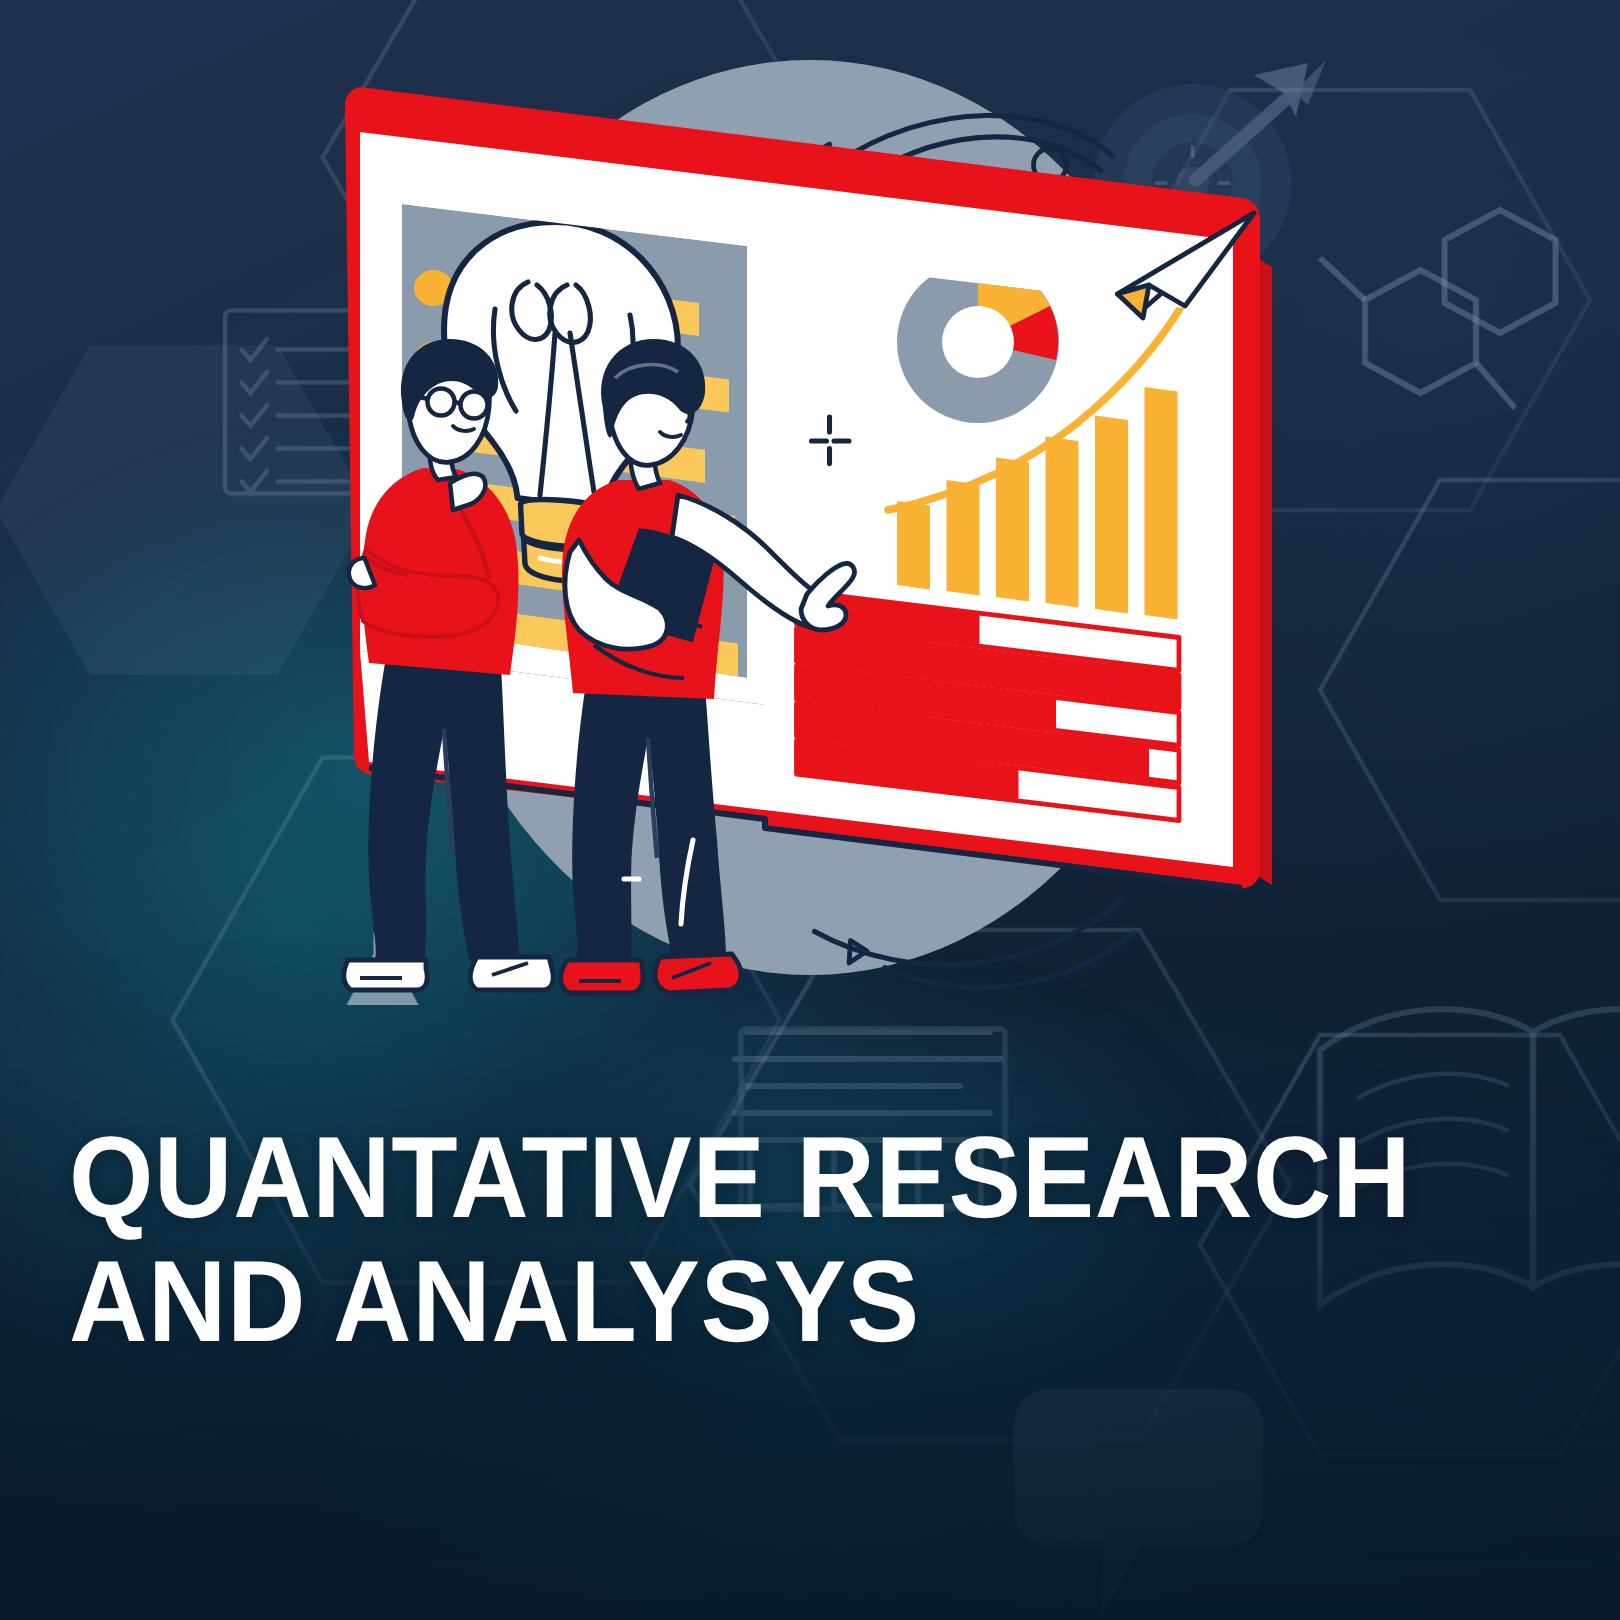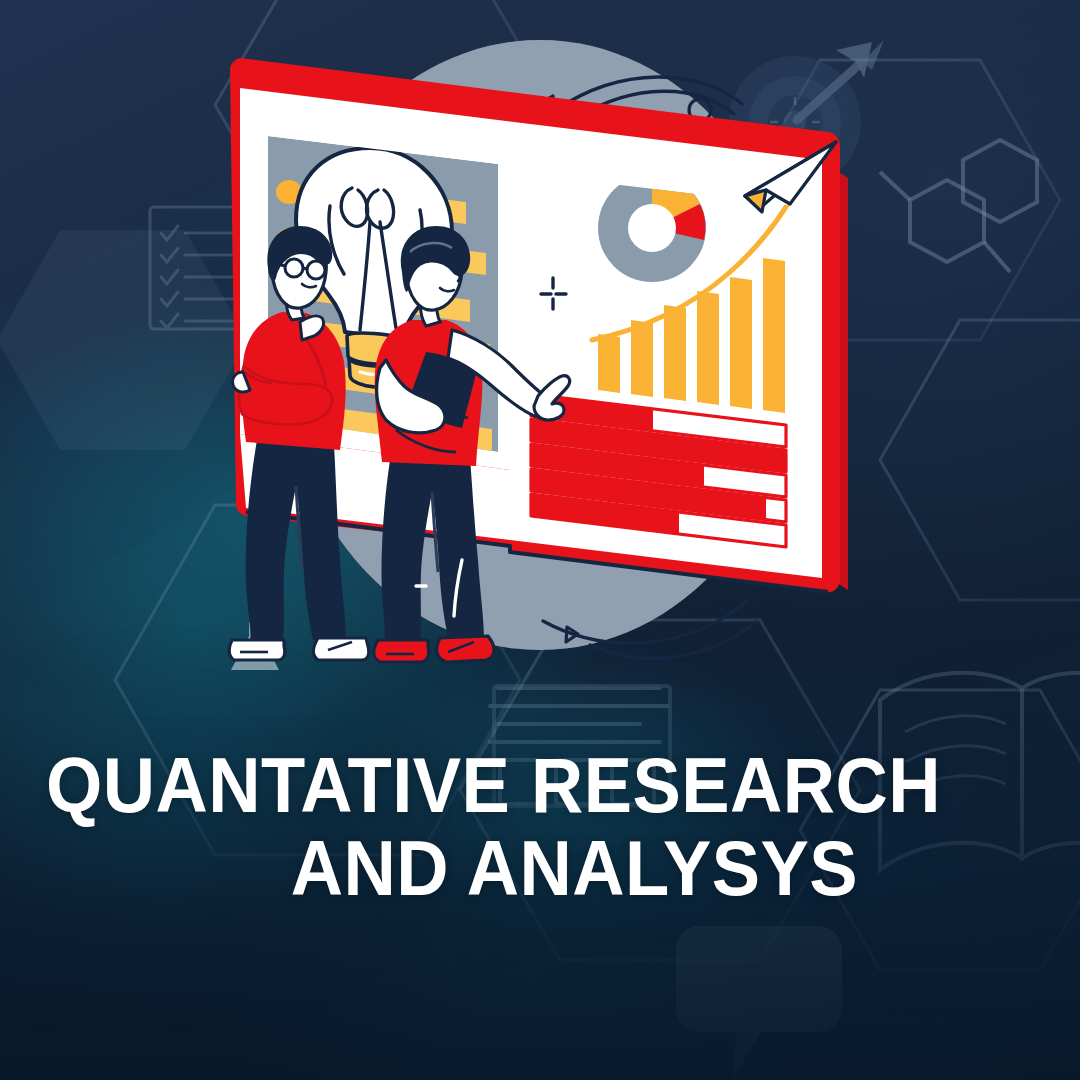--- a/index.html
+++ b/index.html
@@ -48,21 +48,21 @@
     background:linear-gradient(180deg, rgba(10,28,48,0) 0%, rgba(9,26,45,0.72) 60%, rgba(8,24,42,0.88) 100%);
   }
   .bg-svg { position:absolute; inset:0; }
 
   
   #illus { position:absolute; left:0; top:0; width:1080px; height:1080px; }
 
   
   .title-wrap {
     position:absolute; left:0; top:744px; width:884px;
-    text-align:right;
+    text-align:left;
     padding-left:20px;
   }
   .title-line {
     color:#ffffff;
     font-family:"Liberation Sans", sans-serif;
     font-weight:bold;
     font-size:77px;
     line-height:83px;
     letter-spacing:0.5px;
     transform:scaleX(0.94);

